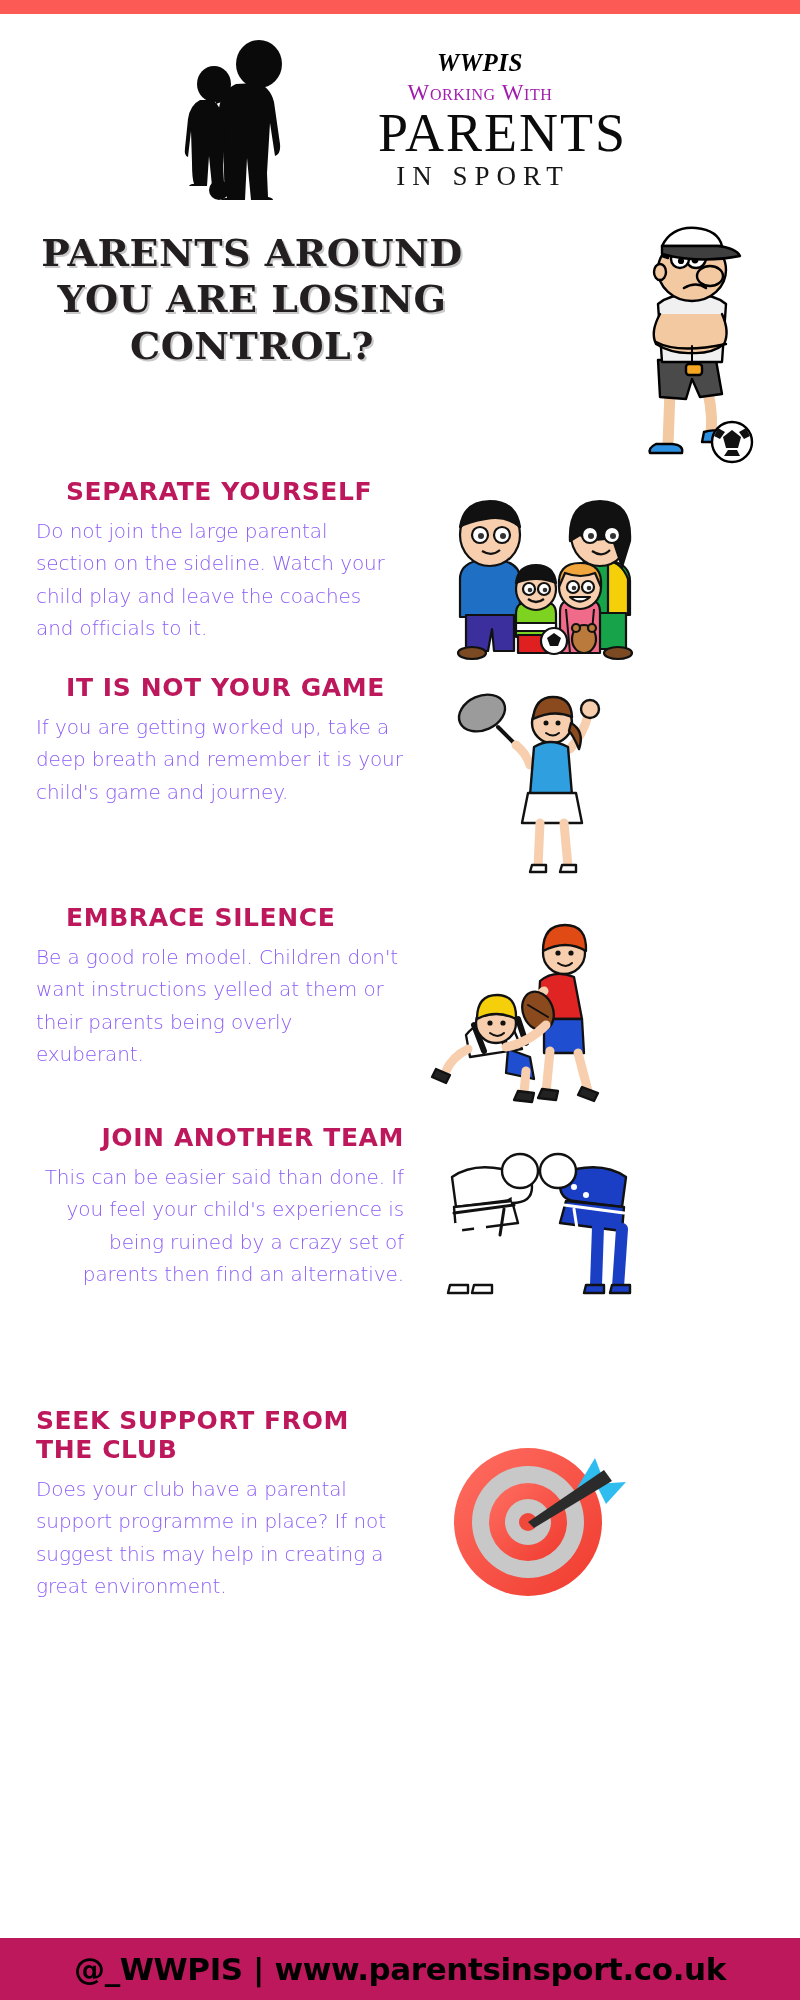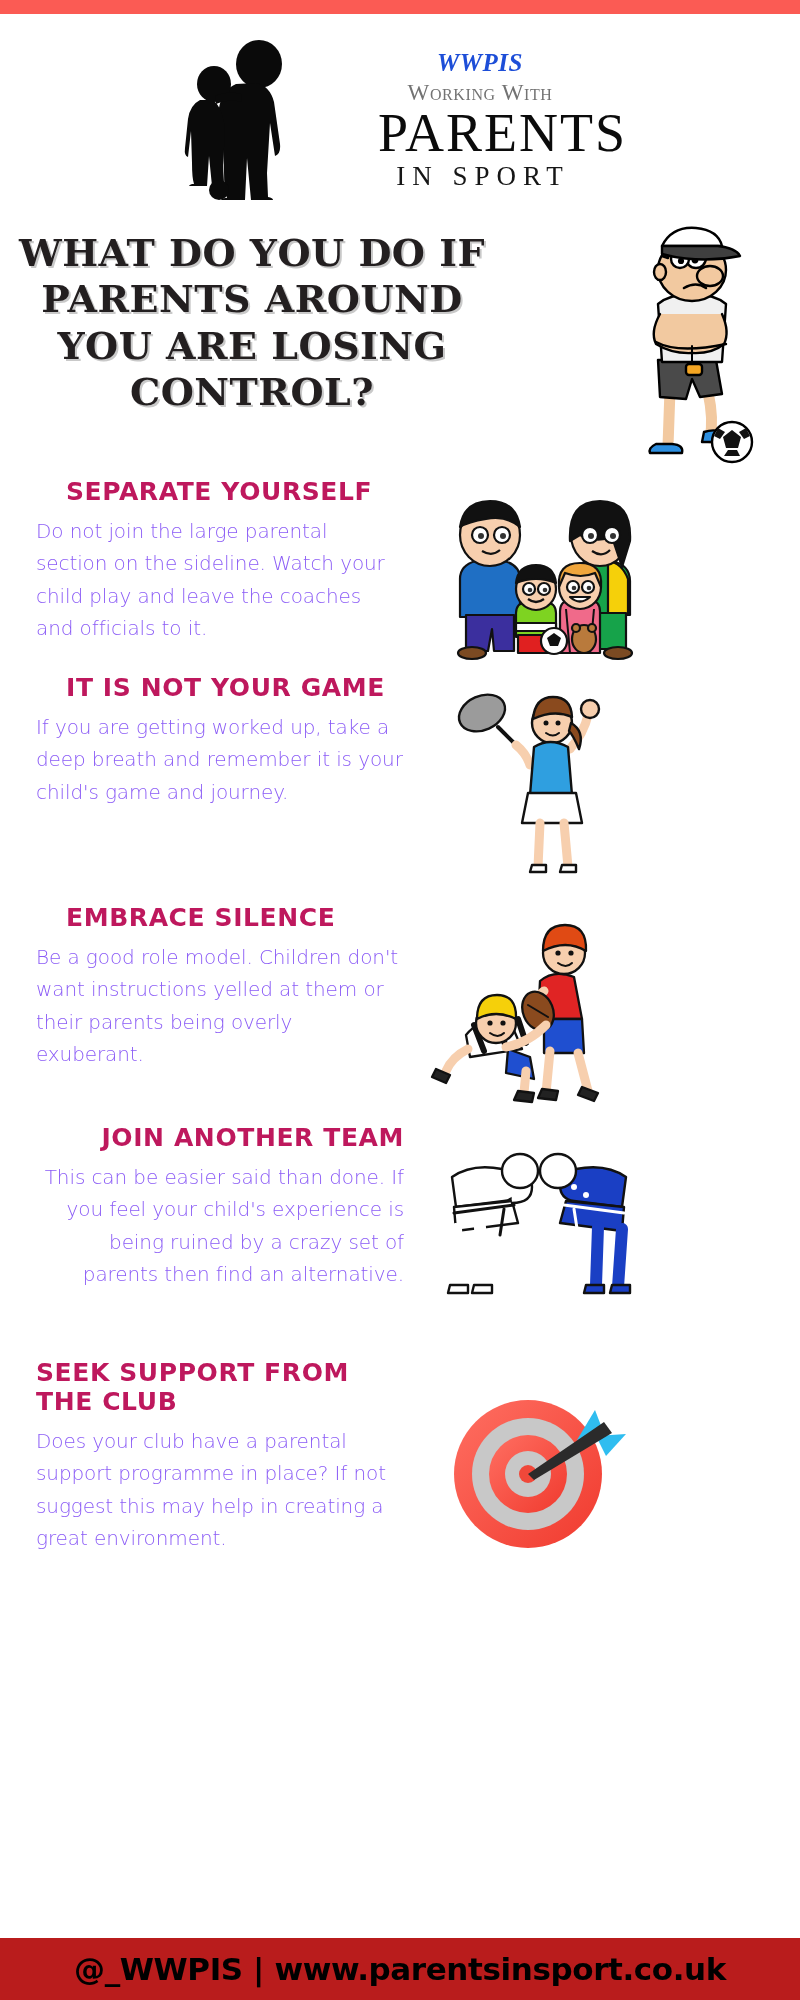--- a/index.html
+++ b/index.html
@@ -33,30 +33,30 @@
     flex: none;
     position: relative;
     display: flex;
     align-items: center;
     justify-content: center;
     gap: 10px;
   }
   .logo-silhouette { width: 150px; height: 160px; flex: none; }
   .logo-text { position: relative; text-align: center; padding-top: 6px; }
   .logo-wwpis {
-    color: #1d4ed8;
+    color: #000000;
     font-family: "Liberation Serif", serif;
     font-style: italic;
     font-weight: bold;
     font-size: 25px;
     letter-spacing: 0.5px;
     line-height: 1;
   }
   .logo-working {
-    color: #737373;
+    color: #a21caf;
     font-family: "Liberation Serif", serif;
     font-size: 23px;
     font-variant: small-caps;
     letter-spacing: 0.6px;
     line-height: 1.25;
     margin-top: 4px;
   }
   .logo-parents {
     color: #0b0b0b;
     font-family: "Liberation Serif", serif;
@@ -123,27 +123,27 @@
     font-weight: 300;
     font-size: 20px;
     line-height: 1.62;
     letter-spacing: -0.1px;
   }
 
   .s1 { height: 196px; }
   .s2 { height: 230px; }
   .s3 { height: 220px; }
   .s4 { height: 235px; text-align: right; }
-  .s5 { height: 196px; }
+  .s5 { height: 196px; margin-top: 48px; }
 
   
   .footer {
     flex: none;
     height: 62px;
-    background: #b91c1c;
+    background: #be185d;
     display: flex;
     align-items: center;
     justify-content: center;
   }
   .footer-text {
     color: #000;
     font-family: "DejaVu Sans", sans-serif;
     font-weight: bold;
     font-size: 31px;
     letter-spacing: -0.4px;
@@ -178,21 +178,20 @@
     <div class="logo-text">
       <div class="logo-wwpis">WWPIS</div>
       <div class="logo-working">Working With</div>
       <div class="logo-parents">PARENTS</div>
       <div class="logo-insport">IN SPORT</div>
     </div>
   </div>
 
   <div class="headline-row">
     <div class="headline">
-      <div>WHAT DO YOU DO IF</div>
       <div>PARENTS AROUND</div>
       <div>YOU ARE LOSING</div>
       <div>CONTROL?</div>
     </div>
 
     <svg class="coach-art" viewBox="0 0 200 240">
       <g stroke="#000" stroke-width="2.4" stroke-linejoin="round" stroke-linecap="round">
 
         <path d="M78 168 l-2 56" fill="none" stroke-width="11" stroke="#f2c9a0"></path>
         <path d="M116 170 q6 28 2 46" fill="none" stroke-width="11" stroke="#f2c9a0"></path>

